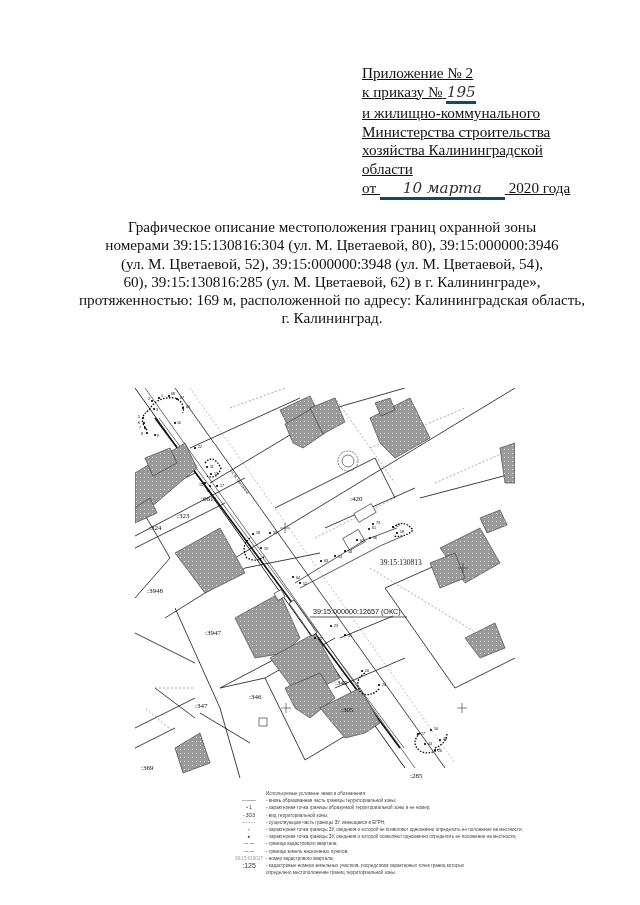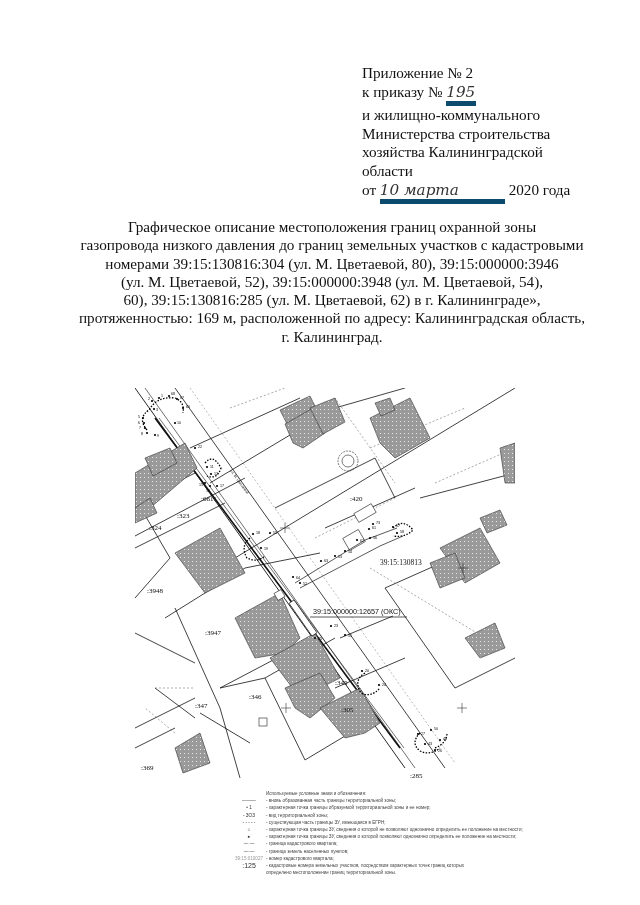--- a/index.html
+++ b/index.html
@@ -1,22 +1,22 @@
 <!DOCTYPE html>
 <html><head>
 <meta charset="utf-8">
 <style>
   html, body { margin:0; padding:0; background:#ffffff; }
   body { width:640px; height:905px; position:relative; overflow:hidden;
          font-family:"Liberation Serif","DejaVu Serif",serif; color:#111; }
   .appendix { position:absolute; left:362px; top:64px; width:270px;
               font-size:15.2px; line-height:18.6px; }
-  .appendix .line { white-space:nowrap; }
+  .appendix .line { white-space:nowrap;text-decoration:underline; }
   .hand { font-family:"DejaVu Serif",serif; font-style:italic; color:#333; }
-  .underline-slot { display:inline-block; border-bottom:5px solid #0c4a6e; text-align:left; }
+  .underline-slot { display:inline-block; border-bottom:3px solid #0c4a6e; text-align:center; }
   .title { position:absolute; left:72px; top:218px; width:520px; text-align:center;
            font-size:15.2px; line-height:18.3px; }
   .map { position:absolute; left:135px; top:388px; }
   .map svg { display:block; }
   .lbl { font-family:"Liberation Serif",serif; fill:#111; }
   .lbls { font-family:"Liberation Sans",sans-serif; fill:#111; }
   .legend { position:absolute; left:232px; top:790px; width:400px;
             font-family:"Liberation Sans",sans-serif; font-size:4.6px; line-height:7.2px; color:#333; }
   .legend .row { display:flex; align-items:center; white-space:nowrap; }
   .legend .sym { width:34px; text-align:center; display:inline-block; }
@@ -37,21 +37,20 @@
   <div class="line">области</div>
   <div class="line">
     <span>от</span>
     <span class="underline-slot hand" style="width:125px;">10 марта</span>
     <span>2020 года</span>
   </div>
 </div>
 
 <div class="title">
   <div>Графическое описание местоположения границ охранной зоны</div>
-  <div>газопровода низкого давления до границ земельных участков с кадастровыми</div>
   <div>номерами 39:15:130816:304 (ул. М. Цветаевой, 80), 39:15:000000:3946</div>
   <div>(ул. М. Цветаевой, 52), 39:15:000000:3948 (ул. М. Цветаевой, 54),</div>
   <div>60), 39:15:130816:285 (ул. М. Цветаевой, 62) в г. Калининграде»,</div>
   <div>протяженностью: 169 м, расположенной по адресу: Калининградская область,</div>
   <div>г. Калининград.</div>
 </div>
 
 <div class="map">
 <svg width="380" height="400" viewBox="0 0 380 400" xmlns="http://www.w3.org/2000/svg">
   <defs>

